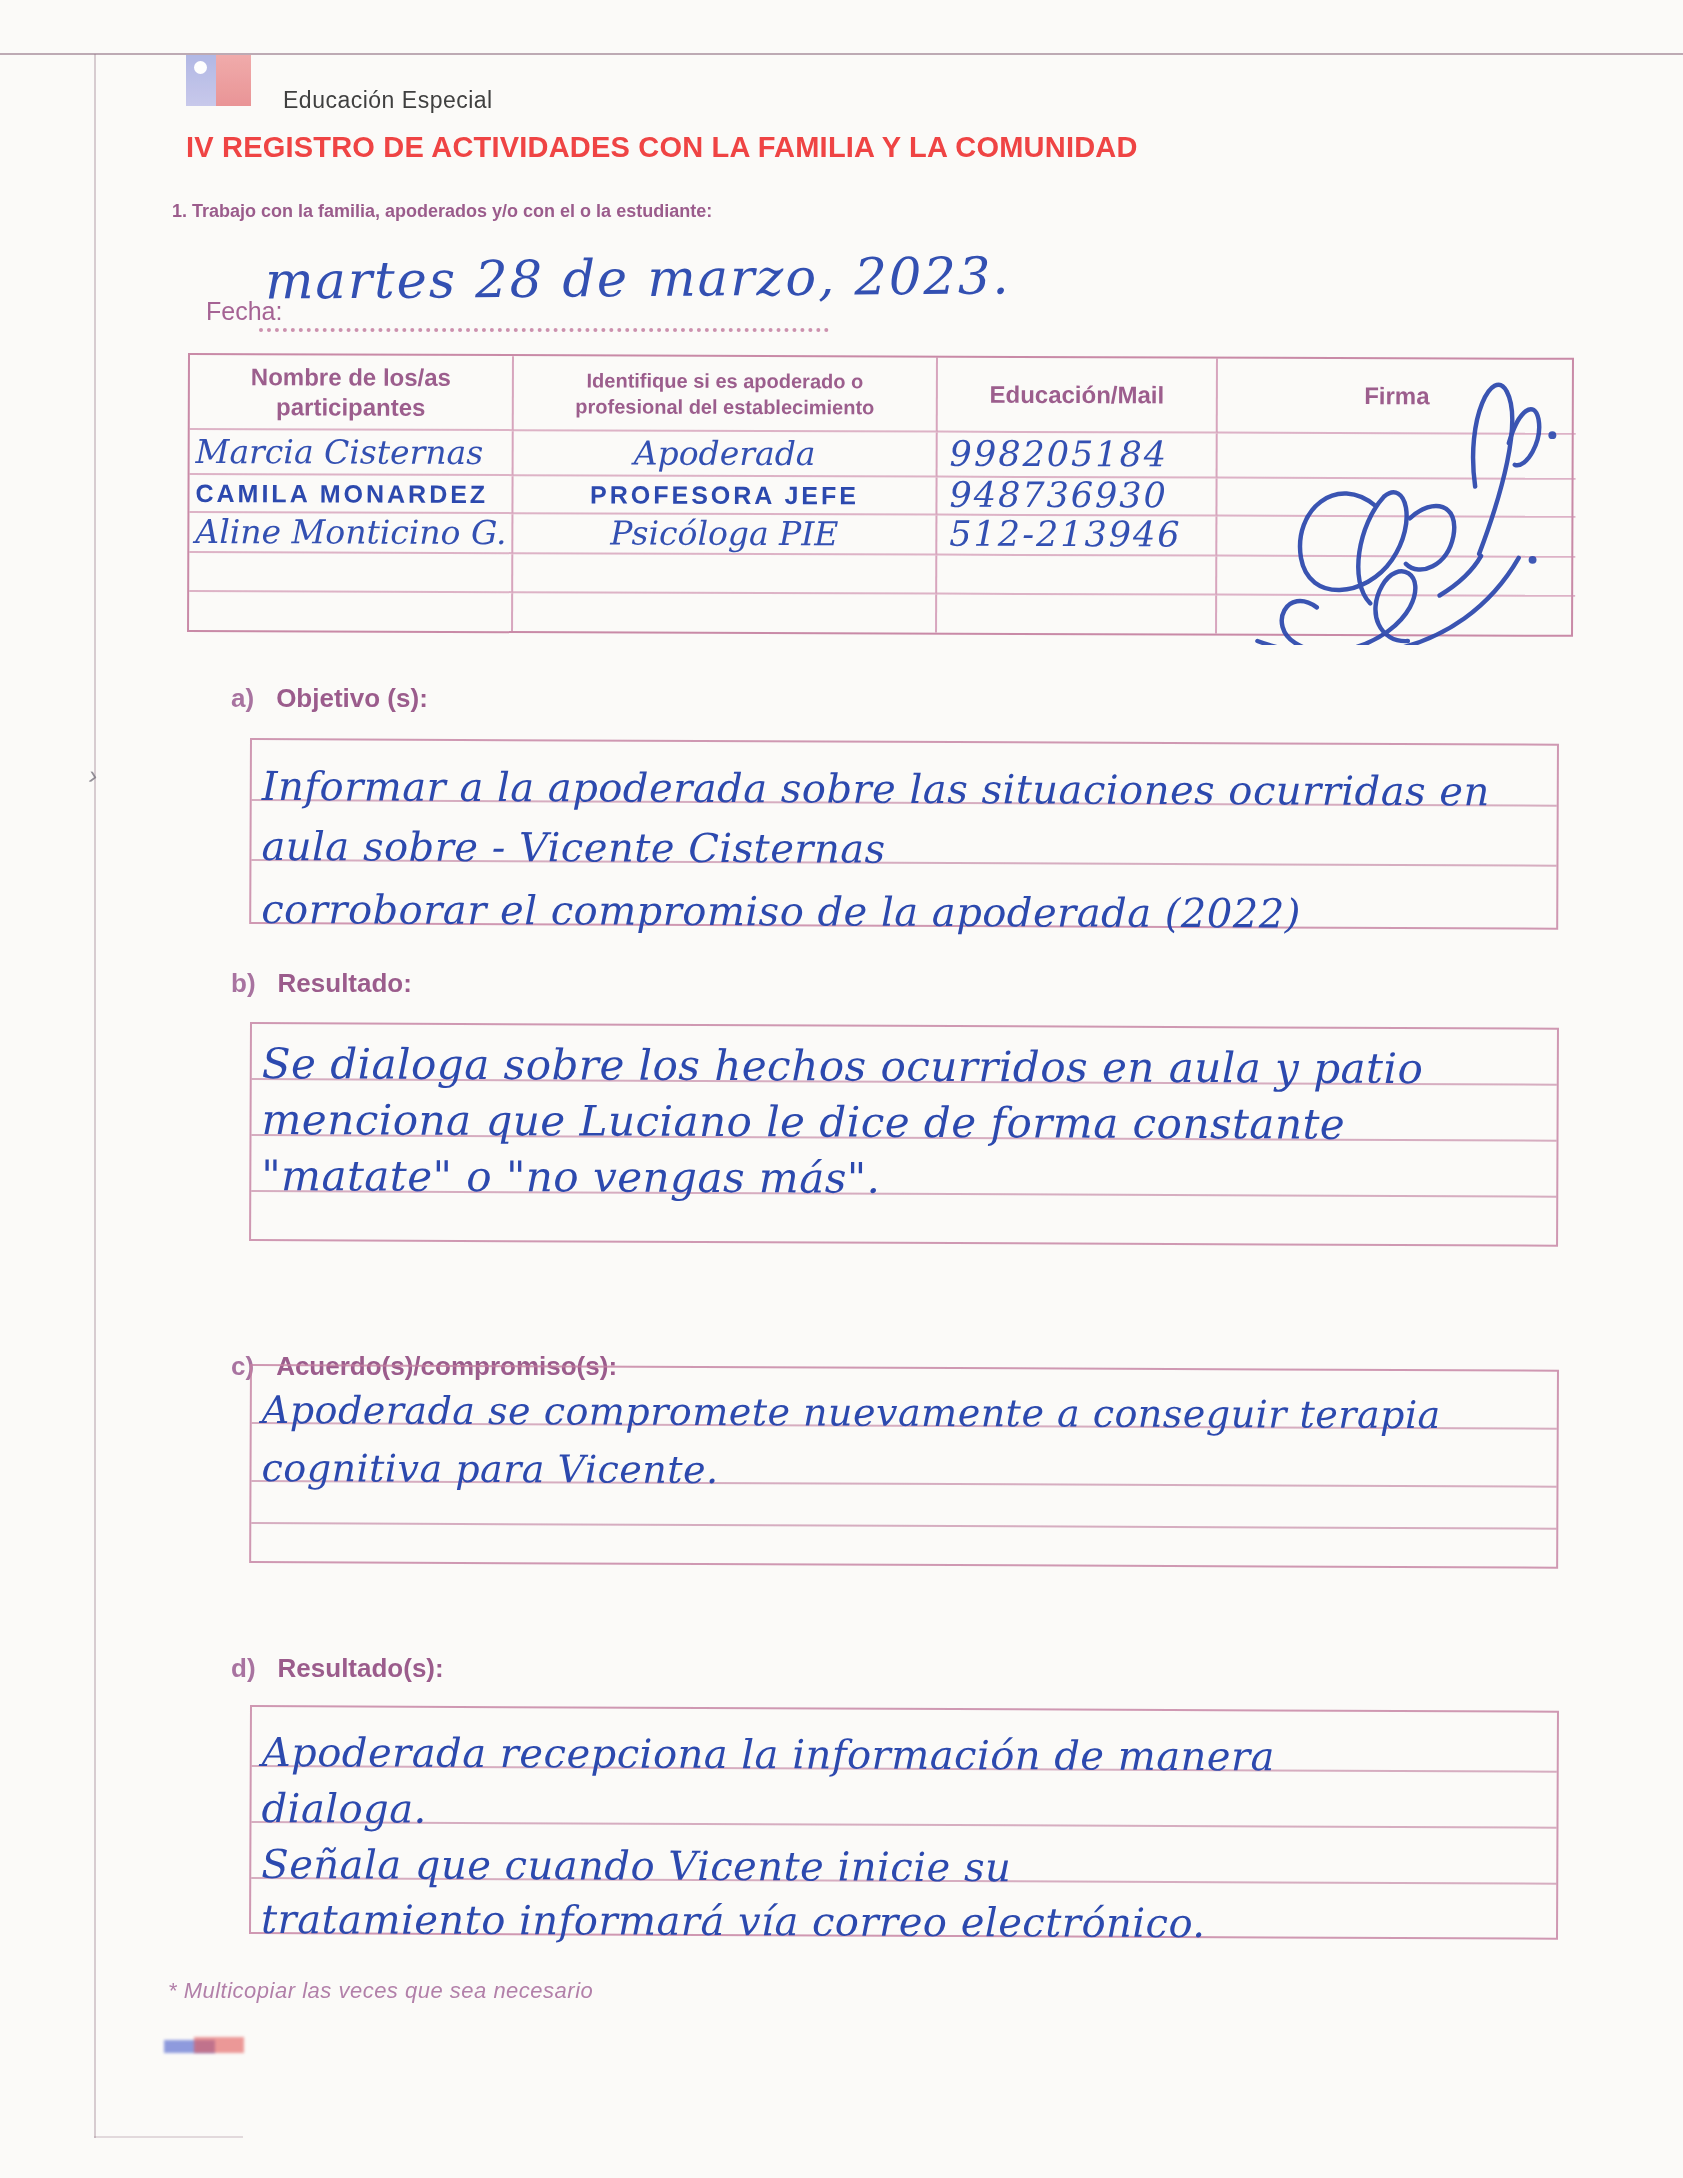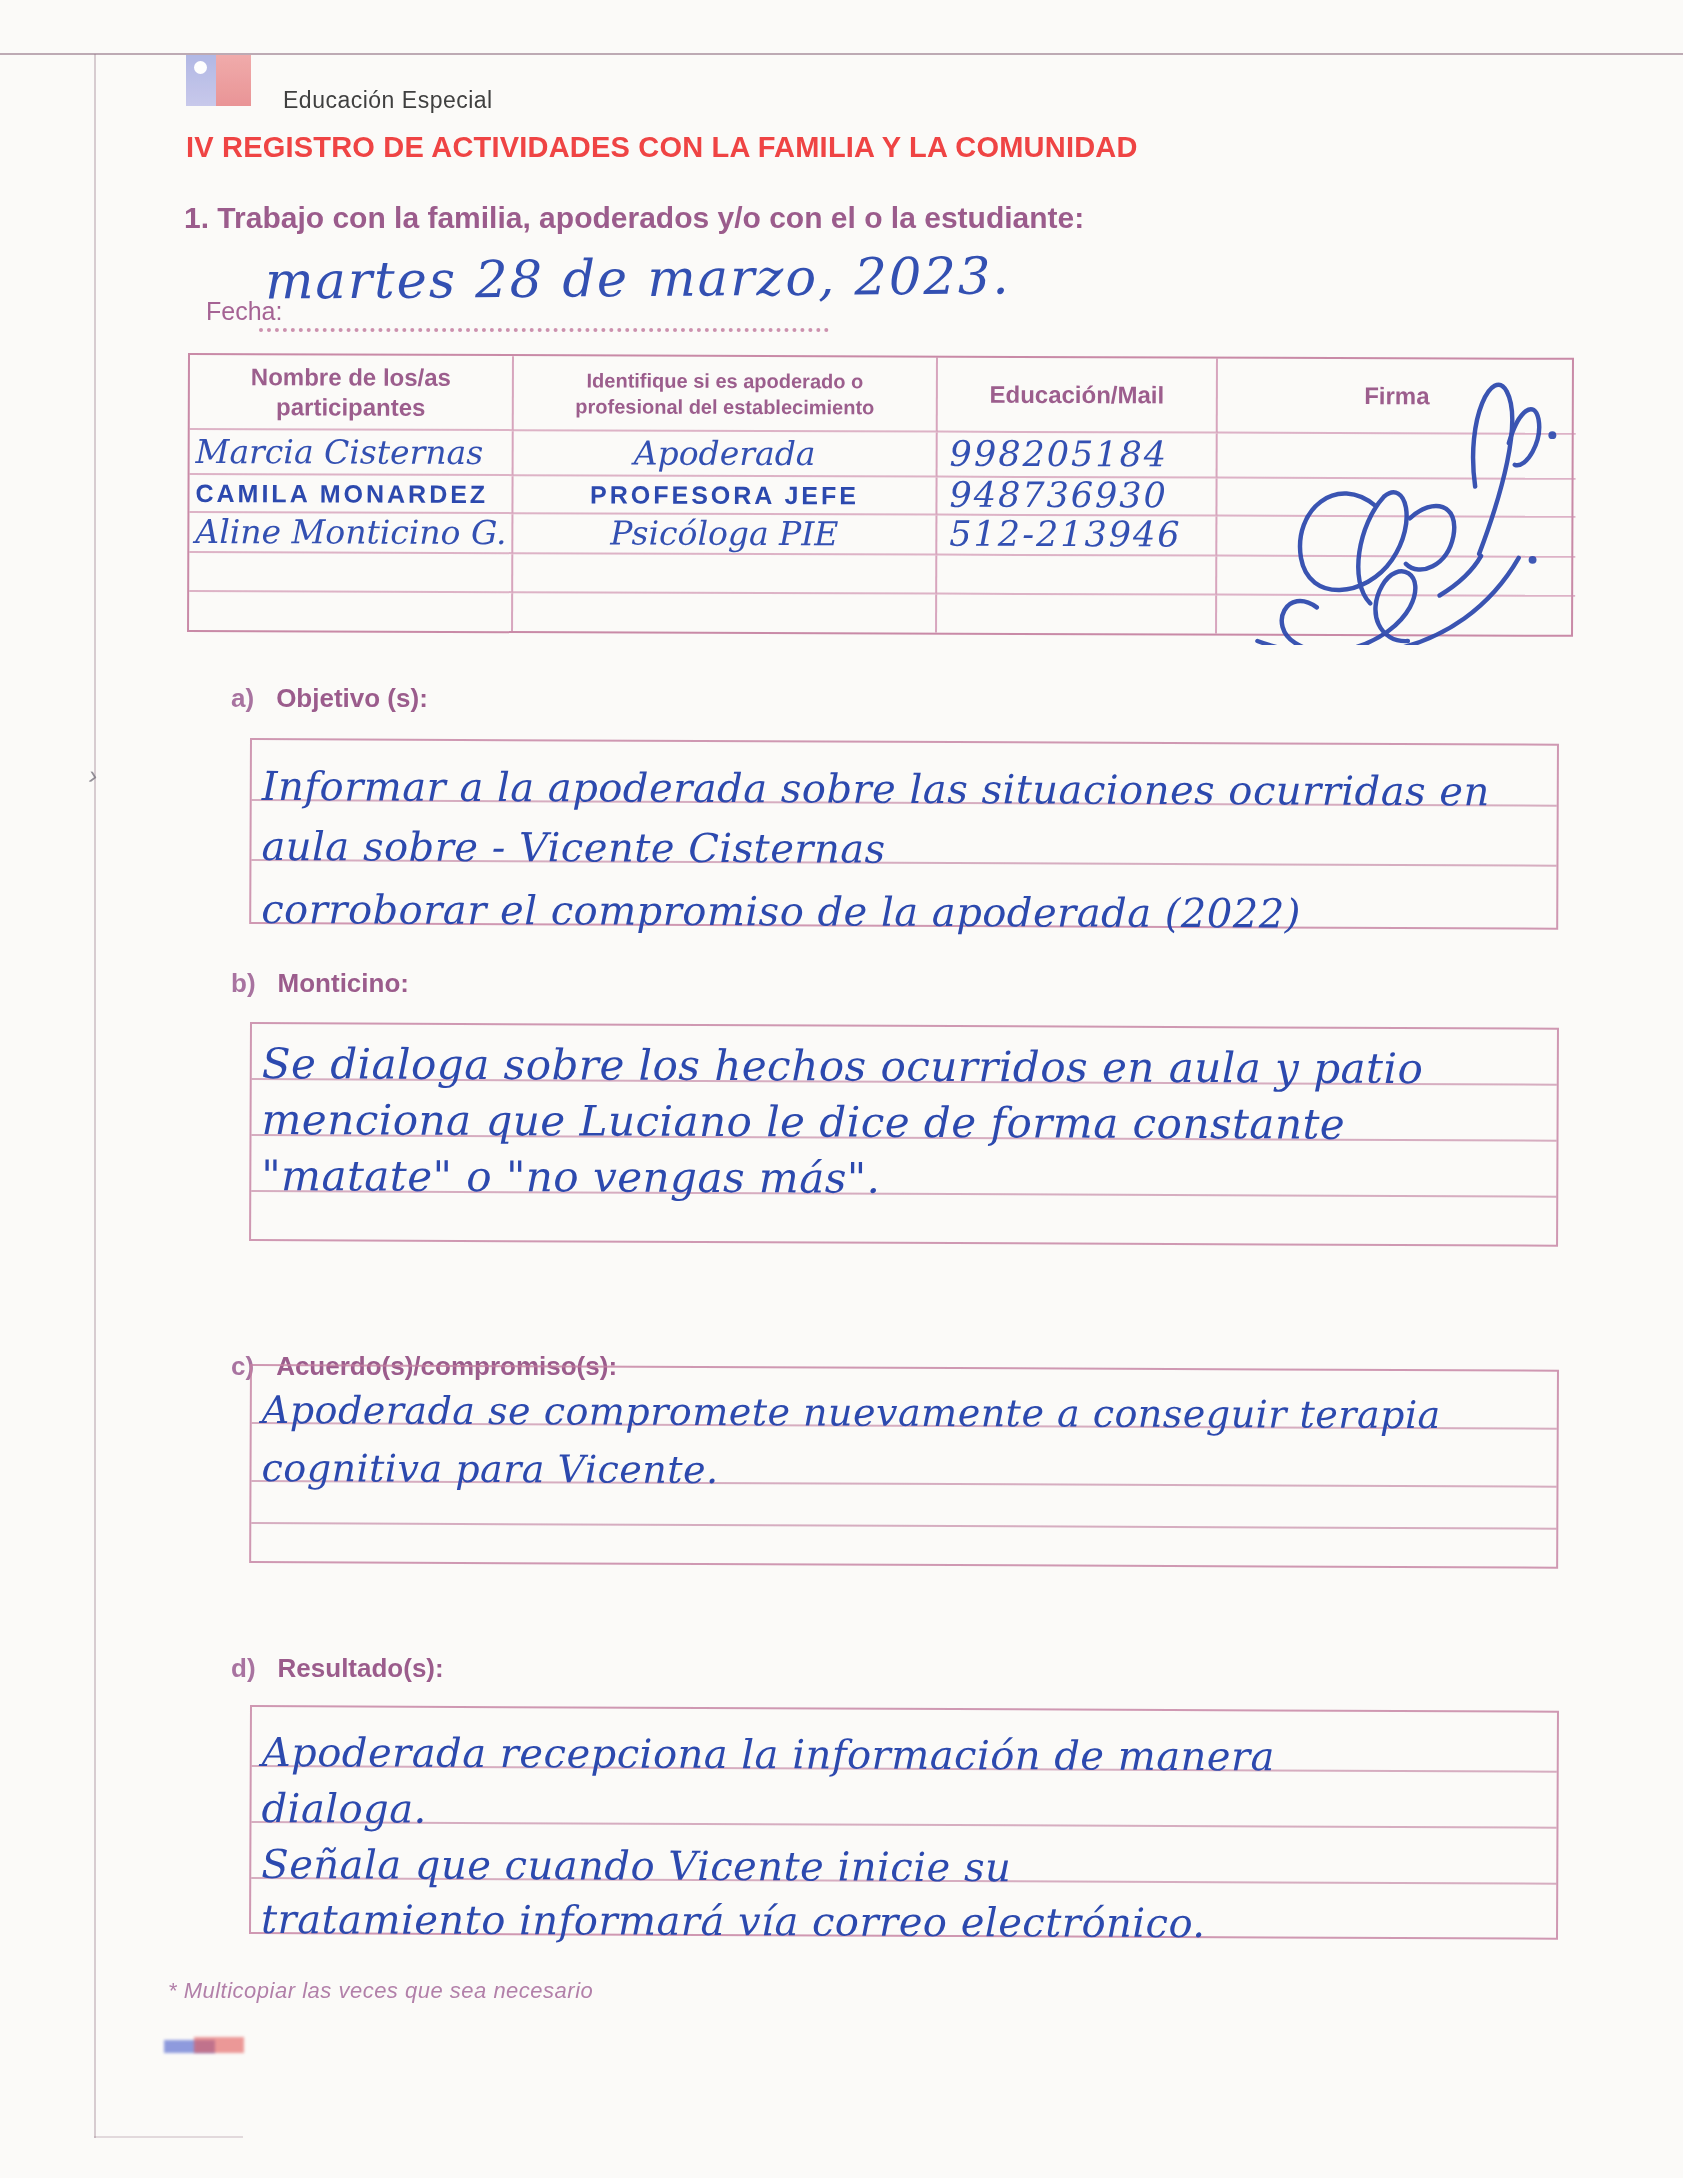--- a/index.html
+++ b/index.html
@@ -47,22 +47,22 @@
   }
   .program {
     position: absolute; left: 283px; top: 87px;
     font-size: 23px; color: #404040; letter-spacing: 0.5px;
   }
   .title {
     position: absolute; left: 186px; top: 131px;
     font-size: 29px; font-weight: bold; color: #ef4444; letter-spacing: 0.2px;
   }
   .h1 {
-    position: absolute; left: 184px; top: 201px;
-    font-size: 30px; font-weight: bold; color: #9b5c8c;
+    position: absolute; left: 172px; top: 201px;
+    font-size: 18px; font-weight: bold; color: #9b5c8c;
   }
   .fecha-label {
     position: absolute; left: 206px; top: 297px;
     font-size: 25px; font-weight: normal; color: #a56394;
   }
   .fecha-line {
     position: absolute; left: 259px; top: 294px; width: 570px; height: 34px;
     border-bottom: 4px dotted rgba(188,110,150,.75);
   }
   .hwx {
@@ -259,21 +259,21 @@
       </div>
     <div class="rrow">
         <span class="hw">aula sobre - Vicente Cisternas</span>
       </div>
     <div class="rrow">
         <span class="hw">corroborar el compromiso de la apoderada (2022)</span>
       </div>
   </div>
 
   <div class="sec-label lb">
-    <span class="letter">b)</span><span>Monticino:</span>
+    <span class="letter">b)</span><span>Resultado:</span>
   </div>
   <div class="rbox boxb">
     <div class="rrow">
         <span class="hw">Se dialoga sobre los hechos ocurridos en aula y patio</span>
       </div>
     <div class="rrow">
         <span class="hw">menciona que Luciano le dice de forma constante</span>
       </div>
     <div class="rrow">
         <span class="hw">"matate" o "no vengas más".</span>

